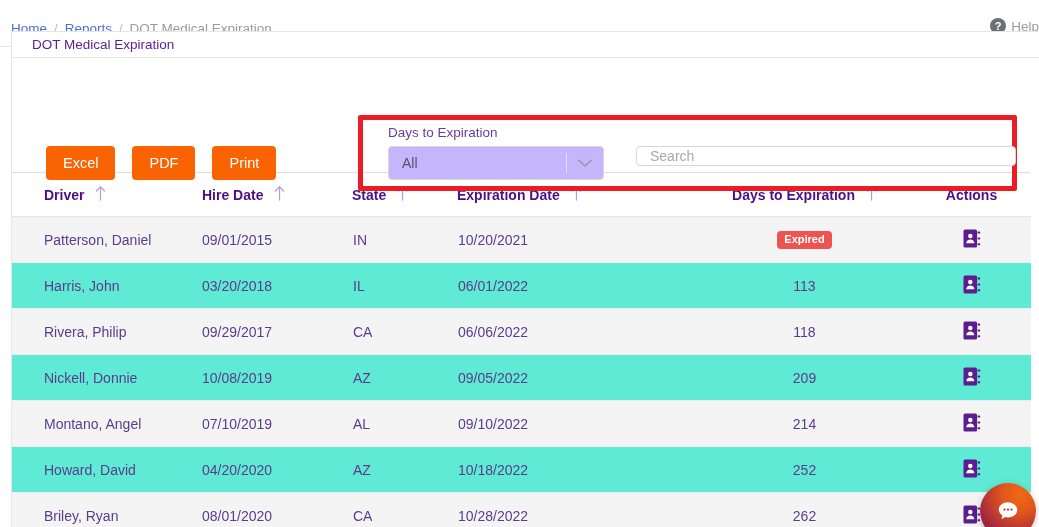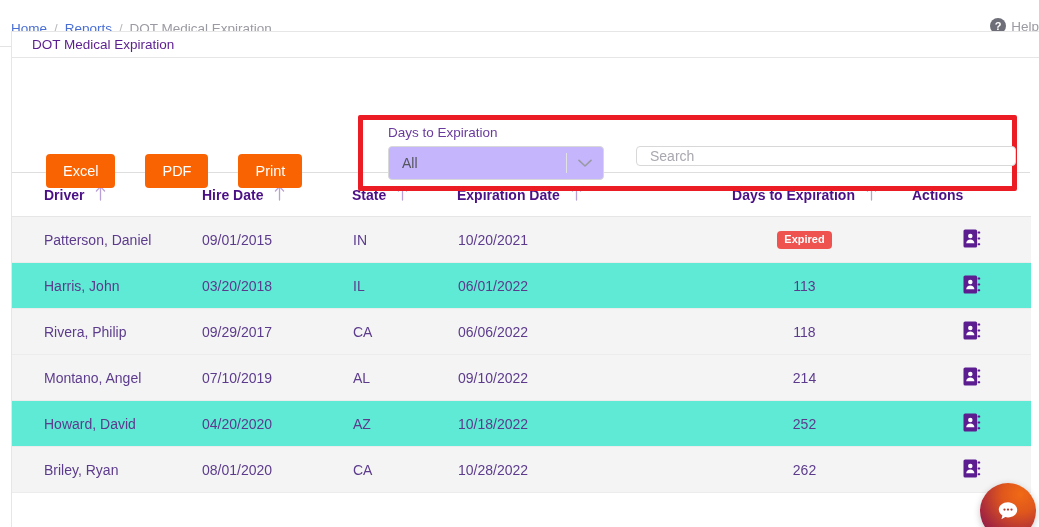--- a/index.html
+++ b/index.html
@@ -53,22 +53,22 @@
   }
   .card-title { color: #5b1d8f; font-size: 13.5px; }
 
   
   .toolbar {
     position: relative; height: 115px;
     border-bottom: 1px solid #dedede;
     margin: 0 9px 0 0;
   }
   .btn-group {
-    position: absolute; left: 34px; top: 96px;
-    display: flex; gap: 30px;
+    position: absolute; left: 34px; top: 88px;
+    display: flex; gap: 17px;
   }
   .btn {
     background: #f96302; color: #ffffff;
     border: none; border-radius: 4px;
     font-size: 14.5px; font-family: "Liberation Sans", sans-serif;
     cursor: pointer; height: 34px; padding: 0 17px;
     display: flex; align-items: center; justify-content: center;
   }
   .btn-excel { min-width: 58px; }
   .btn-pdf { min-width: 50px; text-align: center; }
@@ -135,21 +135,21 @@
 
   .col-driver  { width: 190px; padding-left: 32px !important; }
   .col-hire    { width: 150px; padding-left: 0 !important; }
   .col-state   { width: 105px; }
   .col-exp     { width: 240px; }
   .col-days    { width: 215px; text-align: center; }
   .col-actions { width: 119px; text-align: center; }
 
   th.col-driver  { padding-left: 32px !important; }
   th.col-days    { text-align: center; }
-  th.col-actions { }
+  th.col-actions { text-align: center; }
 
   .badge-expired {
     display: inline-block; background: #ef5350; color: #ffffff;
     font-size: 11px; font-weight: bold; border-radius: 4px;
     padding: 2px 7px 3px 7px; line-height: 13px;
   }
 
   .action-icon { display: inline-block; vertical-align: middle; cursor: pointer; }
 
   
@@ -314,20 +314,35 @@
             <td class="col-days">118</td>
             <td class="col-actions"><span class="action-icon"><svg width="18" height="19" viewBox="0 0 18 19" xmlns="http://www.w3.org/2000/svg">
                   <rect x="0.5" y="0.5" width="13.6" height="18" rx="1.6" fill="#5b1d8f"></rect>
                   <rect x="14.6" y="2.6" width="2.6" height="2.0" rx="0.7" fill="#5b1d8f"></rect>
                   <rect x="14.6" y="8.5" width="2.6" height="2.0" rx="0.7" fill="#5b1d8f"></rect>
                   <rect x="14.6" y="14.2" width="2.6" height="2.0" rx="0.7" fill="#5b1d8f"></rect>
                   <circle cx="7.3" cy="7.0" r="2.25" fill="#ffffff"></circle>
                   <path d="M3.2 14.2c0-2.3 1.9-3.7 4.1-3.7s4.1 1.4 4.1 3.7z" fill="#ffffff"></path>
                 </svg></span></td>
           </tr>
+          <tr class="even">
+            <td class="col-driver">Nickell, Donnie</td>
+            <td class="col-hire">10/08/2019</td>
+            <td class="col-state">AZ</td>
+            <td class="col-exp">09/05/2022</td>
+            <td class="col-days">209</td>
+            <td class="col-actions"><span class="action-icon"><svg width="18" height="19" viewBox="0 0 18 19" xmlns="http://www.w3.org/2000/svg">
+                  <rect x="0.5" y="0.5" width="13.6" height="18" rx="1.6" fill="#5b1d8f"></rect>
+                  <rect x="14.6" y="2.6" width="2.6" height="2.0" rx="0.7" fill="#5b1d8f"></rect>
+                  <rect x="14.6" y="8.5" width="2.6" height="2.0" rx="0.7" fill="#5b1d8f"></rect>
+                  <rect x="14.6" y="14.2" width="2.6" height="2.0" rx="0.7" fill="#5b1d8f"></rect>
+                  <circle cx="7.3" cy="7.0" r="2.25" fill="#ffffff"></circle>
+                  <path d="M3.2 14.2c0-2.3 1.9-3.7 4.1-3.7s4.1 1.4 4.1 3.7z" fill="#ffffff"></path>
+                </svg></span></td>
+          </tr>
           <tr class="odd">
             <td class="col-driver">Montano, Angel</td>
             <td class="col-hire">07/10/2019</td>
             <td class="col-state">AL</td>
             <td class="col-exp">09/10/2022</td>
             <td class="col-days">214</td>
             <td class="col-actions"><span class="action-icon"><svg width="18" height="19" viewBox="0 0 18 19" xmlns="http://www.w3.org/2000/svg">
                   <rect x="0.5" y="0.5" width="13.6" height="18" rx="1.6" fill="#5b1d8f"></rect>
                   <rect x="14.6" y="2.6" width="2.6" height="2.0" rx="0.7" fill="#5b1d8f"></rect>
                   <rect x="14.6" y="8.5" width="2.6" height="2.0" rx="0.7" fill="#5b1d8f"></rect>

